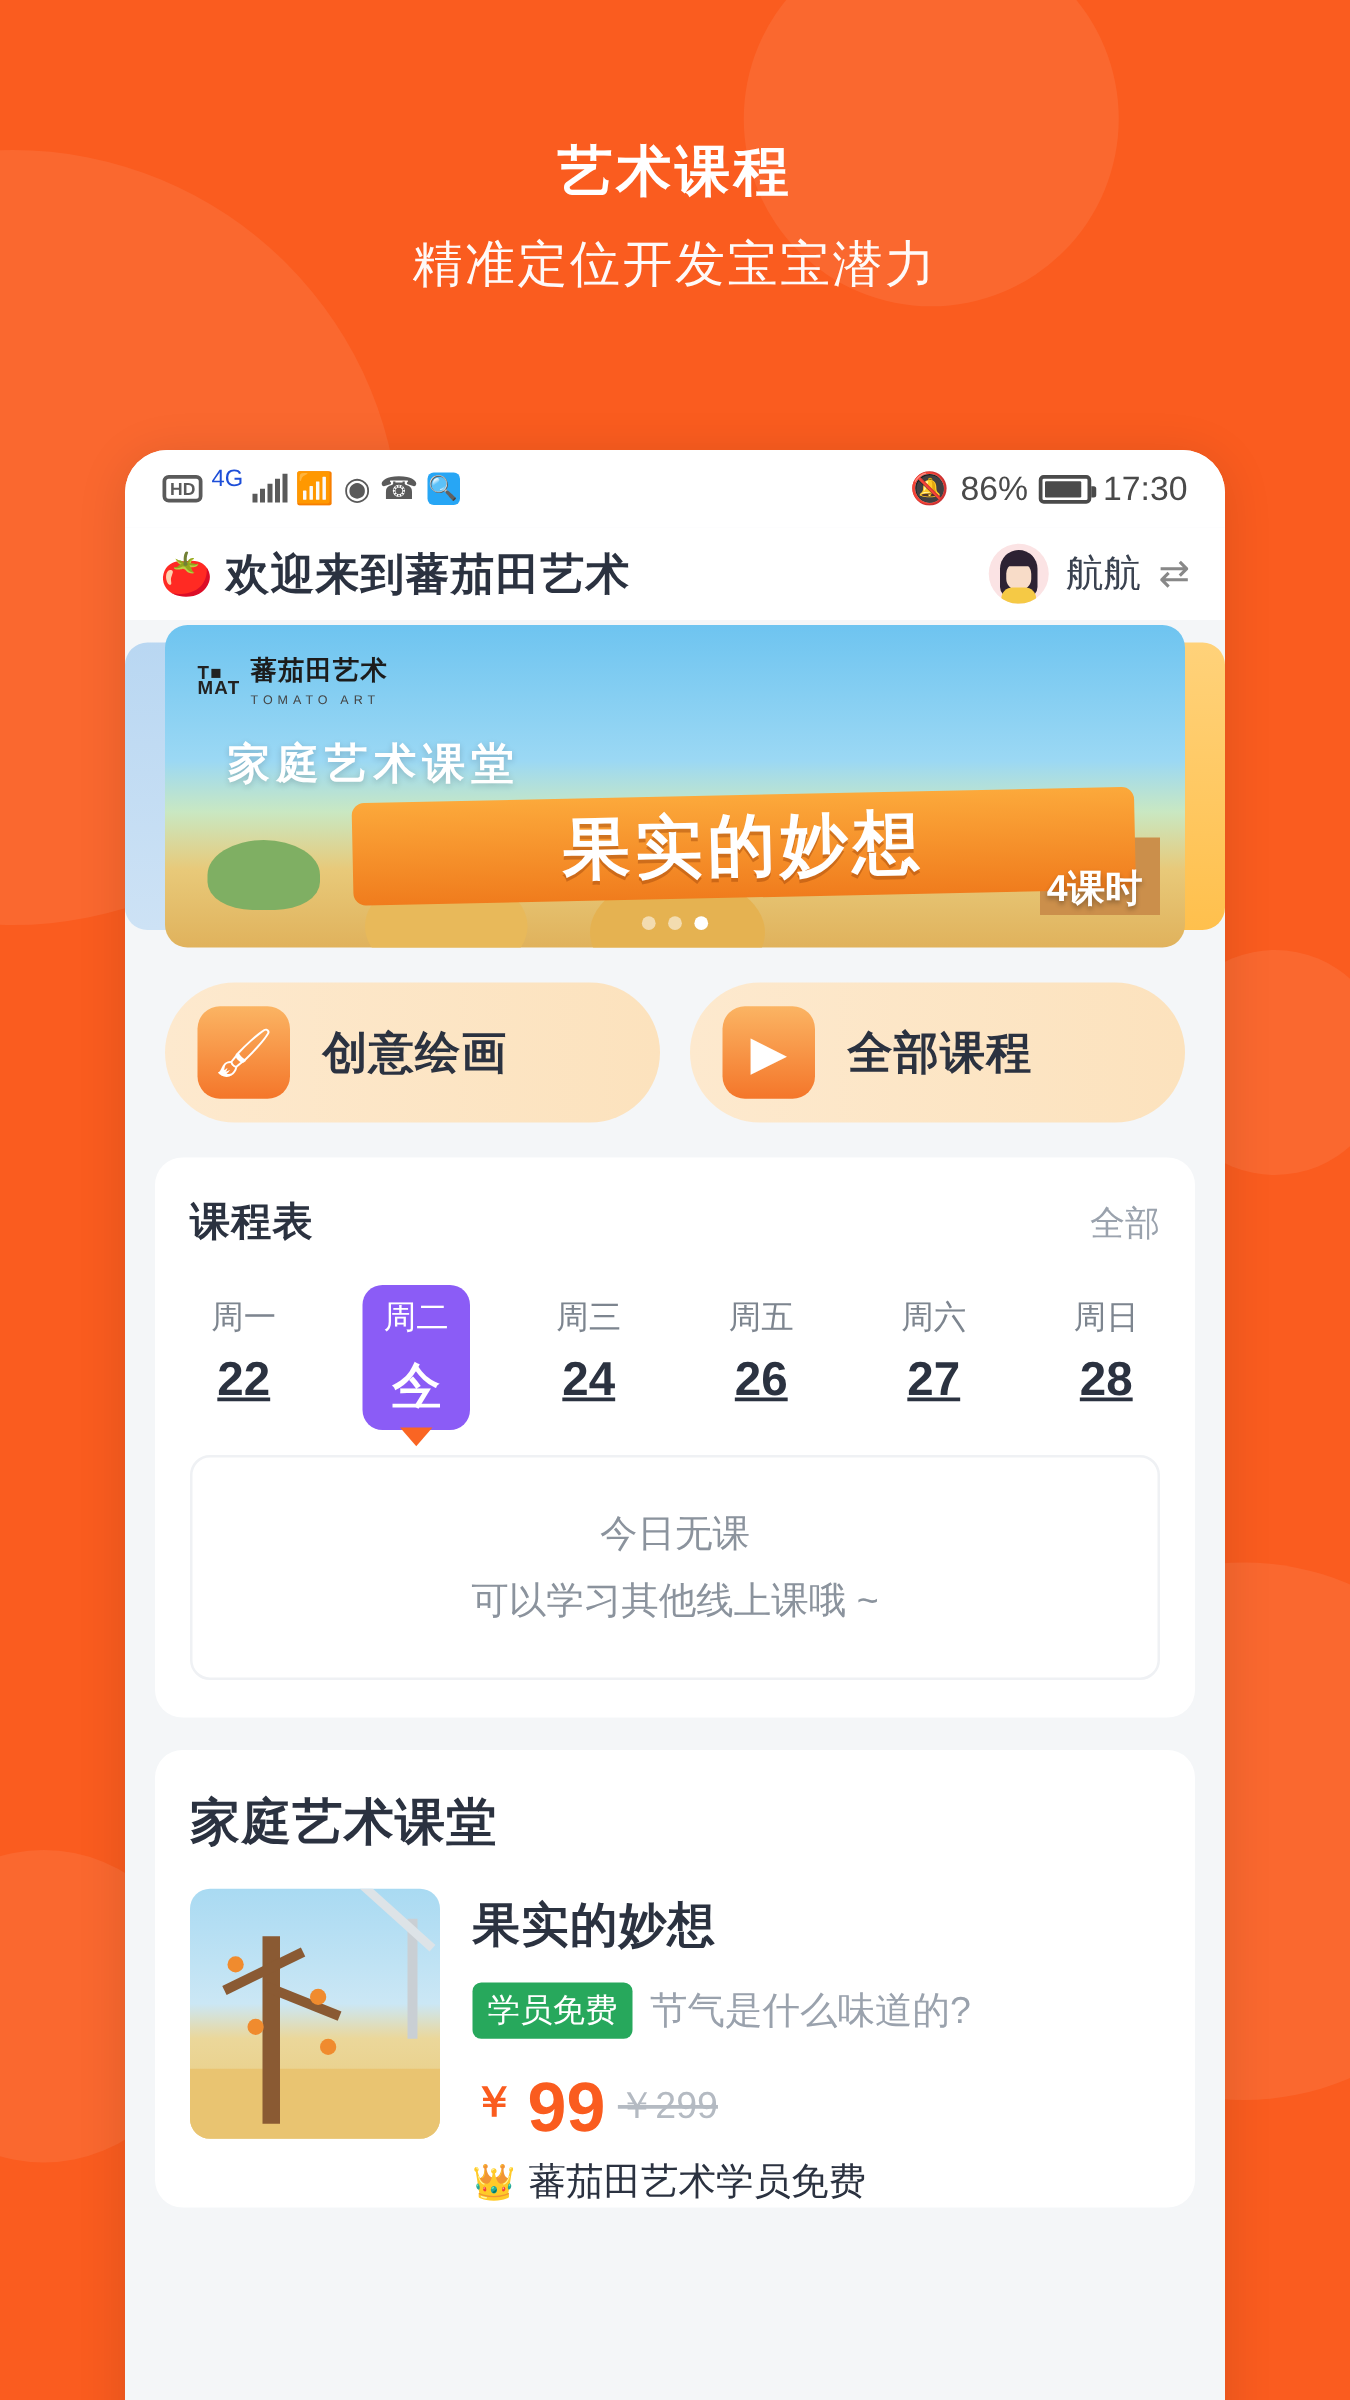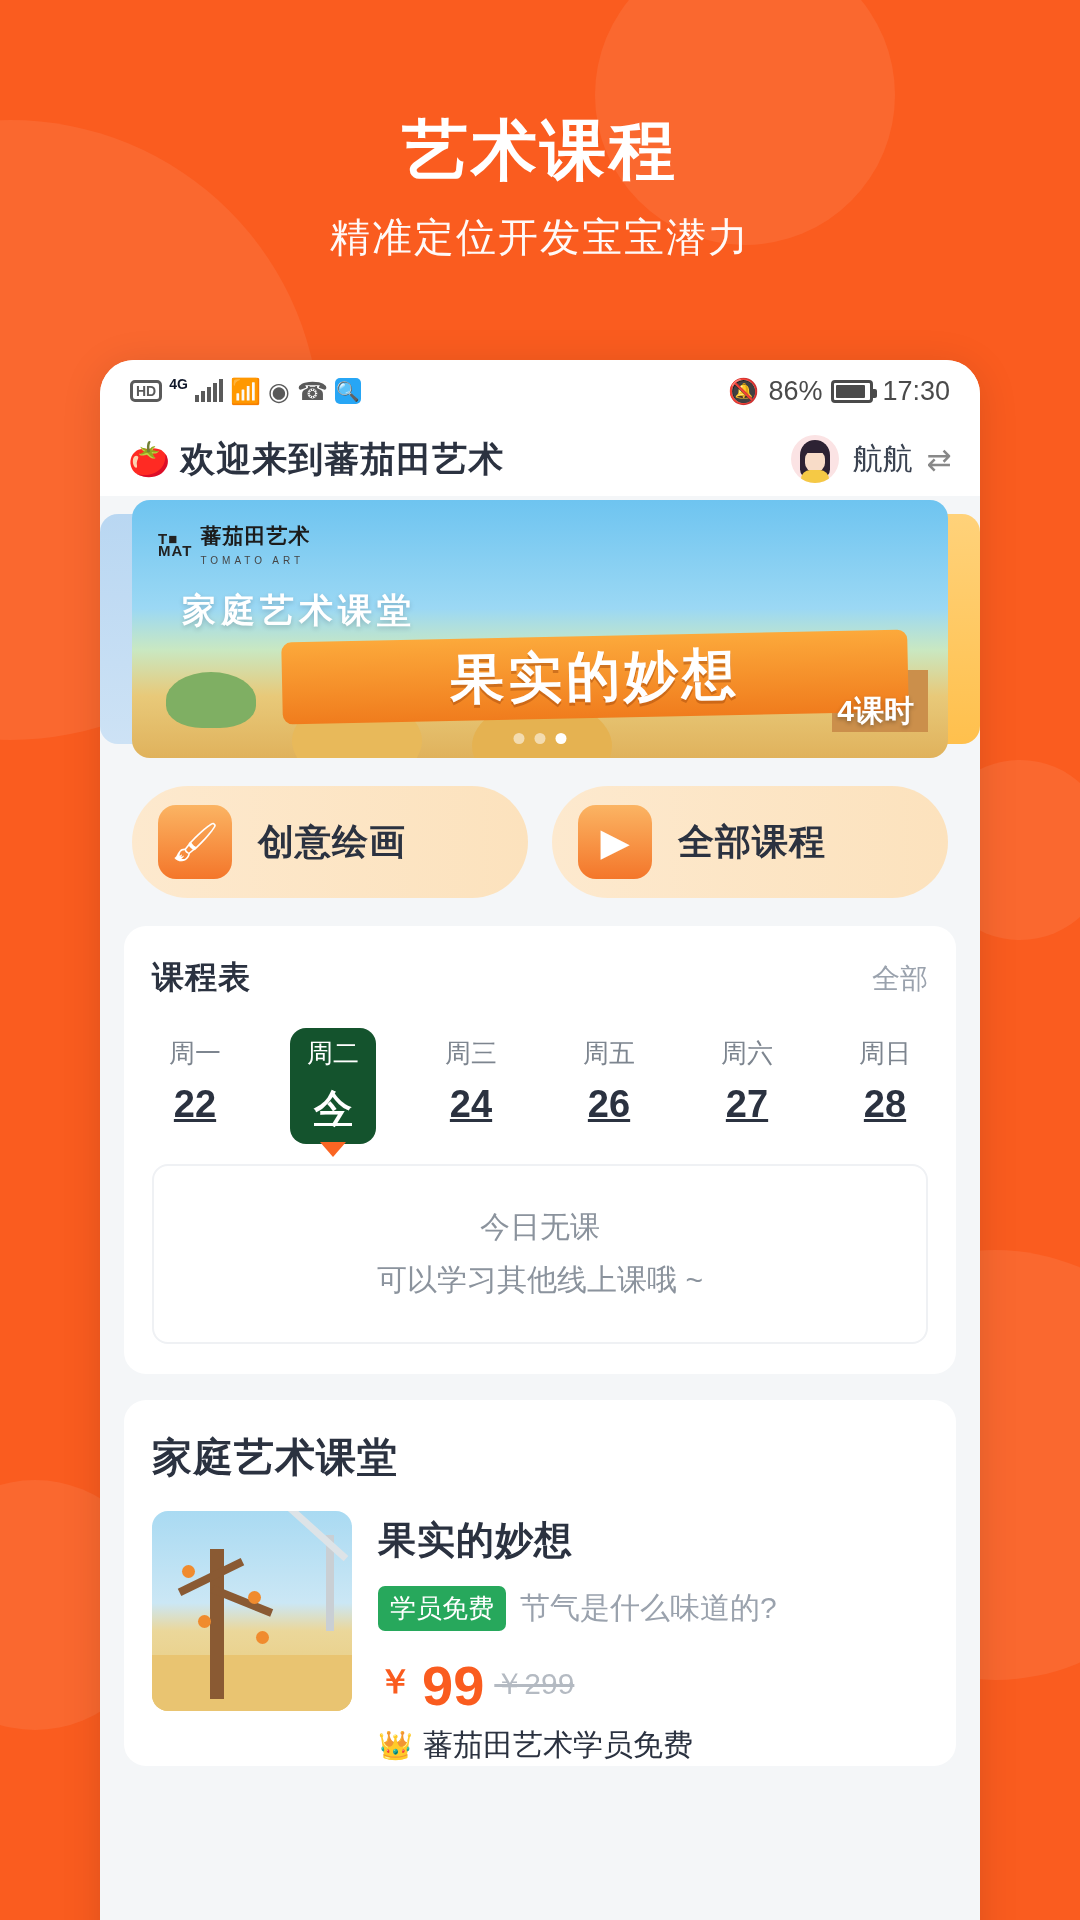--- a/index.html
+++ b/index.html
@@ -16,21 +16,21 @@
   .blob { position:absolute; border-radius:50%; background:rgba(255,255,255,.075); }
   .b1 { width:300px; height:300px; left:595px;  top:-55px; }
   .b2 { width:620px; height:620px; left:-300px; top:120px; }
   .b3 { width:430px; height:430px; left:780px;  top:1250px; }
   .b4 { width:250px; height:250px; left:-90px;  top:1480px; }
   .b5 { width:180px; height:180px; left:930px;  top:760px; }
 
   
   #hero { position:absolute; left:0; top:0; width:1080px; text-align:center; z-index:4; }
   #hero h1 {
-    margin-top:114px; font-size:66px; line-height:1.1; color:#fff;
+    margin-top:114px; font-size:44px; line-height:1.1; color:#fff;
     font-weight:bold; letter-spacing:3px;
   }
   #hero h2 {
     margin-top:28px; font-size:40px; line-height:1.1; color:#fff;
     font-weight:normal; letter-spacing:2px; opacity:.97;
   }
 
   
   #phone {
     position:absolute; left:100px; top:360px; width:880px; height:1600px;
@@ -42,21 +42,21 @@
   .statusbar {
     height:62px; background:#fff; display:flex; align-items:center;
     padding:0 30px; color:#555; font-size:26px;
   }
   .sb-left { display:flex; align-items:center; gap:7px; }
   .sb-right { margin-left:auto; display:flex; align-items:center; gap:9px; font-size:27px; color:#4a4a4a; }
   .ic-hd {
     border:3px solid #5a5a5a; border-radius:5px; font-size:14px; font-weight:bold;
     padding:1px 3px; color:#5a5a5a; line-height:1;
   }
-  .ic-4g { font-size:14px; color:#0f172a; position:relative; top:-7px; font-weight:bold;}
+  .ic-4g { font-size:19px; color:#1d4ed8; position:relative; top:-7px; font-weight:normal;}
   .bars { display:flex; align-items:flex-end; gap:2px; height:22px; }
   .bars i { width:4px; background:#5a5a5a; display:block; }
   .bars i:nth-child(1){height:7px;} .bars i:nth-child(2){height:11px;}
   .bars i:nth-child(3){height:15px;} .bars i:nth-child(4){height:19px;} .bars i:nth-child(5){height:23px;}
   .glyph { color:#5a5a5a; font-size:25px; line-height:1; }
   .ic-search-box { background:#27A6F5; border-radius:5px; color:#fff; font-size:19px;
      width:26px; height:26px; display:flex; align-items:center; justify-content:center; }
   .battery { width:42px; height:23px; border:3px solid #4a4a4a; border-radius:4px; position:relative; }
   .battery::after { content:""; position:absolute; right:-7px; top:6px; width:4px; height:9px;
      background:#4a4a4a; border-radius:0 2px 2px 0; }
@@ -135,21 +135,21 @@
 
   
   .card { background:#fff; border-radius:22px; margin:28px 24px 0 24px; padding:30px 28px; }
   .card-head { display:flex; align-items:baseline; }
   .card-title { font-size:32px; font-weight:bold; color:#2b3240; letter-spacing:1px; }
   .card-more { margin-left:auto; font-size:28px; color:#9aa2ad; }
   .week { display:flex; justify-content:space-between; margin-top:28px; }
   .day { width:86px; text-align:center; padding-top:8px; }
   .day .w { font-size:26px; color:#7d858f; }
   .day .d { font-size:38px; font-weight:bold; color:#2b3240; margin-top:12px;text-decoration:underline; }
-  .day.active { background:#14532d; border-radius:16px; position:relative; padding-bottom:10px;}
+  .day.active { background:#8b5cf6; border-radius:16px; position:relative; padding-bottom:10px;}
   .day.active .w, .day.active .d { color:#fff; }
   .day.active::after { content:""; position:absolute; left:50%; bottom:-13px; transform:translateX(-50%);
      border-left:13px solid transparent; border-right:13px solid transparent; border-top:15px solid #FA6523; }
   .empty {
     margin-top:20px; border:2px solid #EFF1F4; border-radius:16px; height:180px;
     display:flex; flex-direction:column; align-items:center; justify-content:center; gap:12px;
   }
   .empty div { font-size:30px; color:#8b939d; }
 
   

